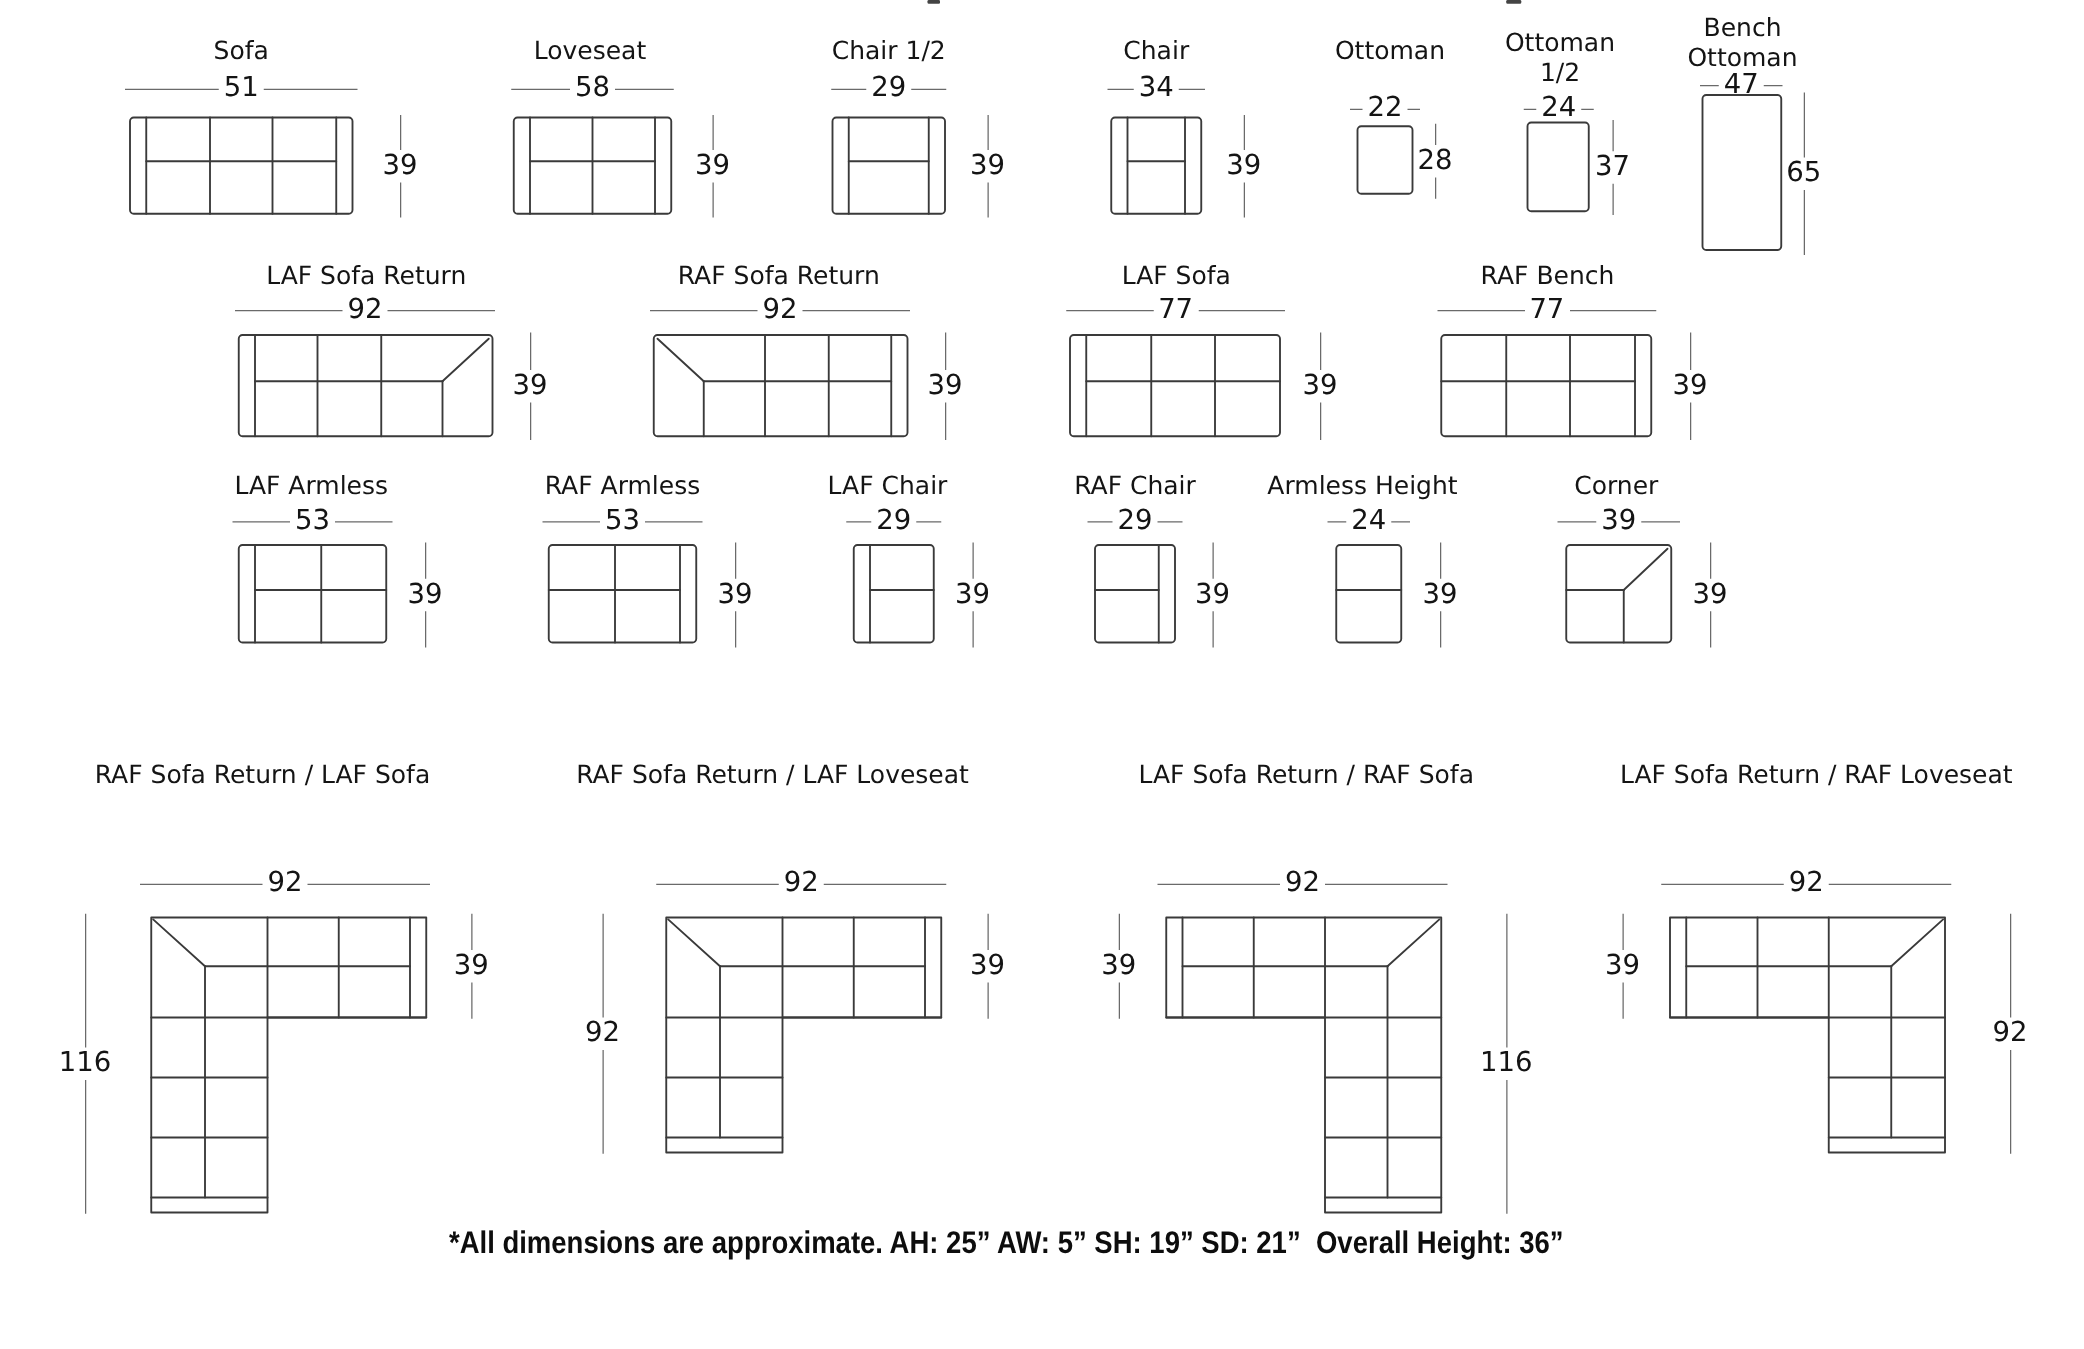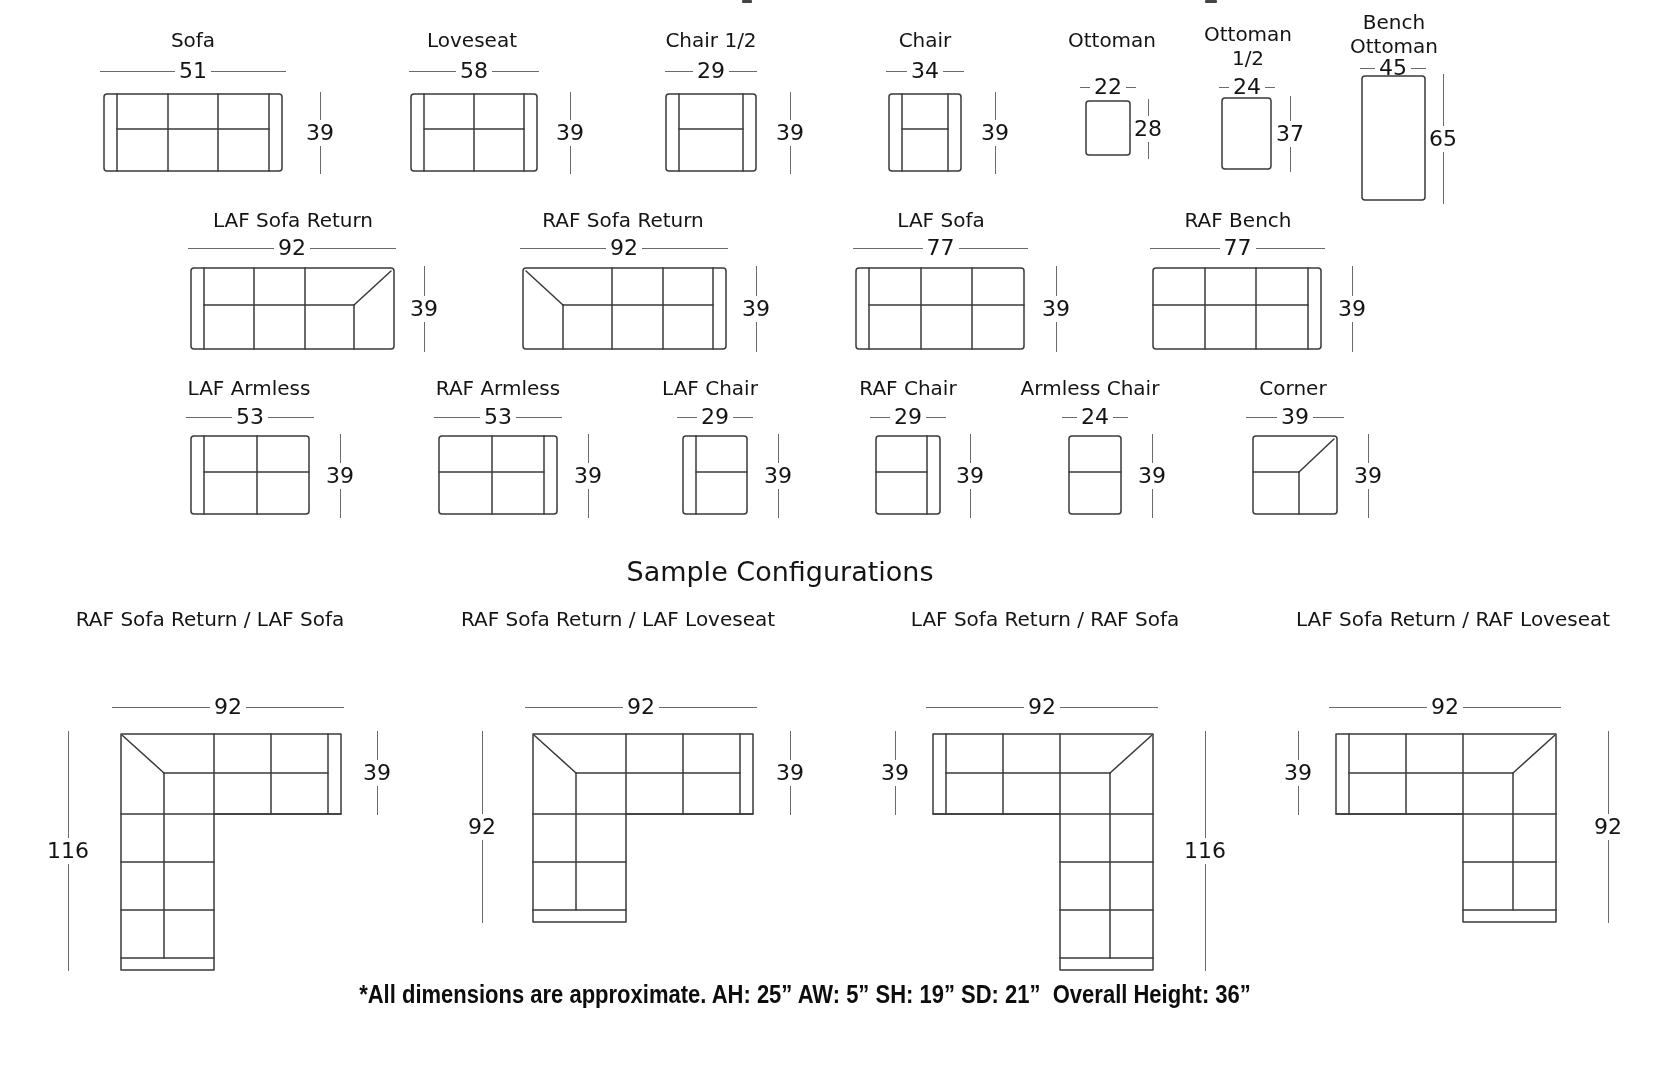--- a/index.html
+++ b/index.html
@@ -121,21 +121,21 @@
         <rect x="1" y="1" width="49" height="71" rx="3"></rect>
       </svg>
     <div class="vdim" style="left:1276px;top:96px;height:76px">
         <span class="num">37</span>
       </div>
   </div>
 
   <div class="piece">
     <div class="plabel wrap" style="left:1339px;top:10px;width:110px">Bench Ottoman</div>
     <div class="hdim" style="left:1360px;top:57px;width:66px">
-        <span class="num">45</span>
+        <span class="num">47</span>
       </div>
     <svg style="left:1361px;top:75px" width="65" height="126" data-stroke="g2">
         <rect x="1" y="1" width="63" height="124" rx="3"></rect>
       </svg>
     <div class="vdim" style="left:1429px;top:74px;height:130px">
         <span class="num">65</span>
       </div>
   </div>
 
   <div class="piece">
@@ -266,21 +266,21 @@
         <rect x="1" y="1" width="64" height="78" rx="3"></rect>
         <path d="M52 1V79"></path>
         <path d="M1 37H52"></path>
       </svg>
     <div class="vdim" style="left:956px;top:434px;height:84px">
         <span class="num">39</span>
       </div>
   </div>
 
   <div class="piece">
-    <div class="plabel" style="left:1010px;top:376px;width:160px">Armless Chair</div>
+    <div class="plabel" style="left:1010px;top:376px;width:160px">Armless Height</div>
     <div class="hdim" style="left:1062px;top:406px;width:66px">
         <span class="num">24</span>
       </div>
     <svg style="left:1068px;top:435px" width="54" height="80">
         <rect x="1" y="1" width="52" height="78" rx="3"></rect>
         <path d="M1 37H53"></path>
       </svg>
     <div class="vdim" style="left:1138px;top:434px;height:84px">
         <span class="num">39</span>
       </div>
@@ -295,21 +295,20 @@
         <rect x="1" y="1" width="84" height="78" rx="3"></rect>
         <path d="M1 37H47"></path>
         <path d="M47 37V79"></path>
         <path d="M47 37L82 4"></path>
       </svg>
     <div class="vdim" style="left:1354px;top:434px;height:84px">
         <span class="num">39</span>
       </div>
   </div>
 
-  <div class="plabel heading" style="left:480px;top:556px;width:600px">Sample Configurations</div>
 
   <div class="piece">
     <div class="plabel" style="left:35px;top:607px;width:350px">RAF Sofa Return / LAF Sofa</div>
     <div class="hdim" style="left:112px;top:696px;width:232px">
         <span class="num">92</span>
       </div>
     <div class="vdim" style="left:54px;top:731px;height:240px">
         <span class="num">116</span>
       </div>
     <svg style="left:120px;top:733px" width="222" height="238">

